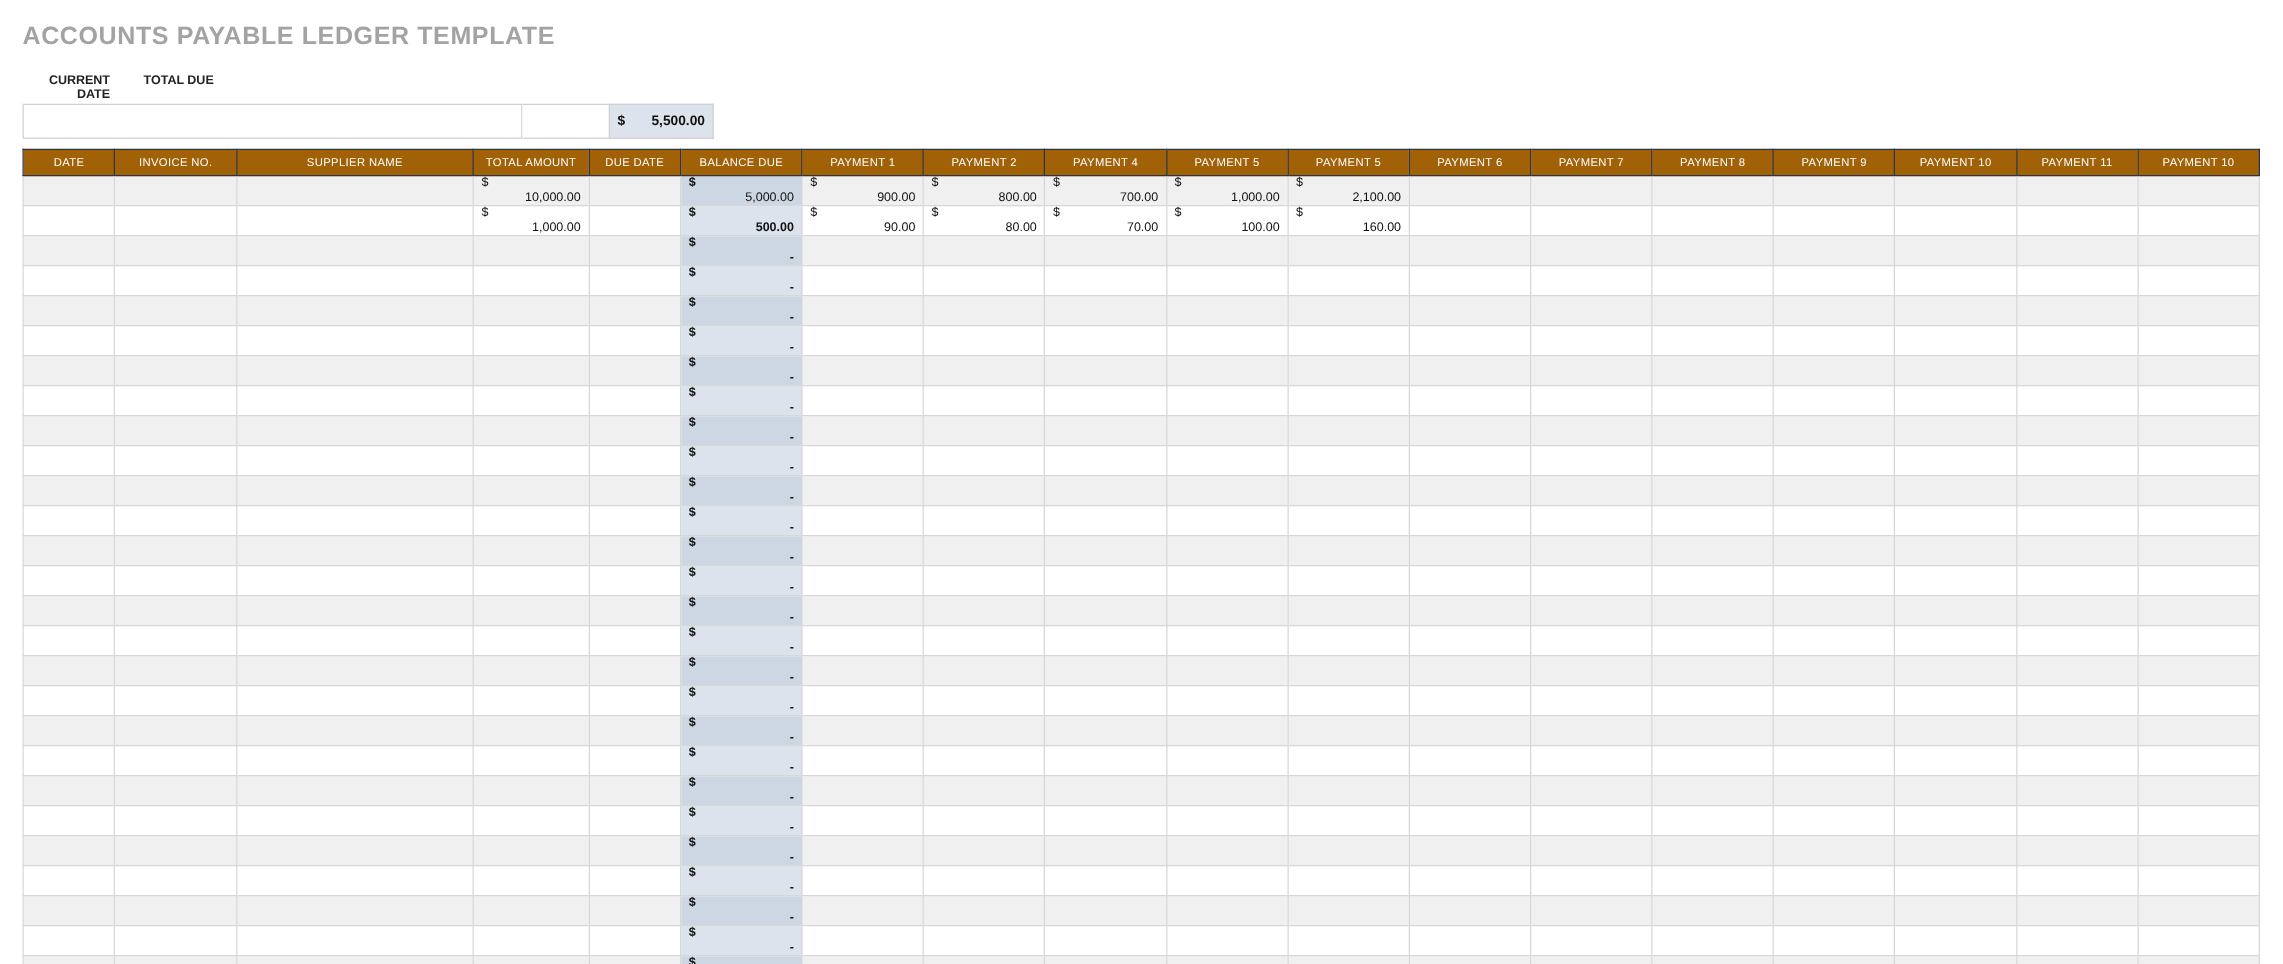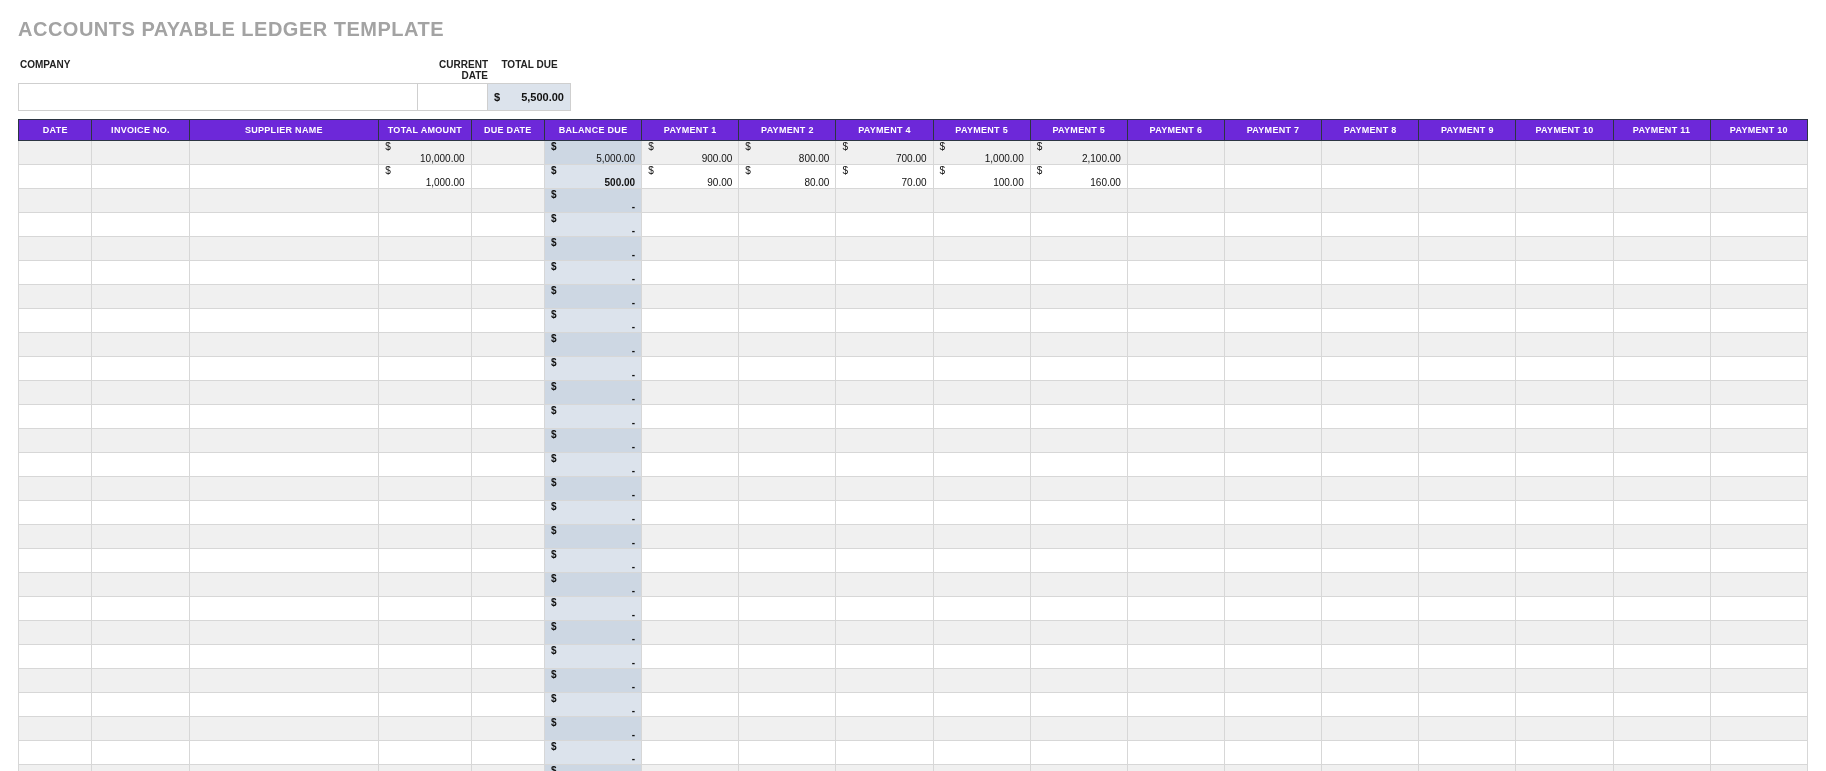--- a/index.html
+++ b/index.html
@@ -20,21 +20,21 @@
   }
   .top-labels {
     display: flex;
     font-size: 10px;
     font-weight: 700;
     color: #222;
     margin-bottom: 2px;
   }
   .top-labels .lbl-company { width: 400px; padding-left:2px;}
   .top-labels .lbl-curdate { width: 70px; text-align:right;}
-  .top-labels .lbl-totaldue{ width: 83px; text-align:center;}
+  .top-labels .lbl-totaldue{ width: 83px; text-align:right;}
   .top-inputs {
     display: flex;
     margin-bottom: 8px;
   }
   .top-inputs .inp {
     height: 28px;
     border: 1px solid #cfcfcf;
     background: #fff;
   }
   .top-inputs .inp-company { width: 400px; }
@@ -49,24 +49,24 @@
     padding:0 6px;
     font-weight:700;
     font-size:11px;
   }
   table.ledger {
     border-collapse: collapse;
     width: 100%;
     table-layout: fixed;
   }
   table.ledger th {
-    background: #6d28d9;
+    background: #a16207;
     color: #ffffff;
     font-size: 9px;
-    font-weight:700;
+    font-weight:400;
     letter-spacing:0.3px;
     padding: 5px 4px;
     border: 1px solid #2c3542;
     text-align: center;
     white-space: nowrap;
   }
   table.ledger td {
     border: 1px solid #d7d7d7;
     height: 21px;
     padding: 0 6px;
@@ -87,21 +87,20 @@
   col.c-duedate  { width: 62px; }
   col.c-balance  { width: 82px; }
   col.c-pay      { width: 82px; }
 </style>
 </head>
 <body>
 
 <div class="title">ACCOUNTS PAYABLE LEDGER TEMPLATE</div>
 
 <div class="top-labels">
-  <div class="lbl-company">COMPANY</div>
   <div class="lbl-curdate">CURRENT DATE</div>
   <div class="lbl-totaldue">TOTAL DUE</div>
 </div>
 
 <div class="top-inputs">
   <div class="inp inp-company"></div>
   <div class="inp inp-curdate"></div>
   <div class="inp inp-totaldue">
     <span class="cur">$</span>
     <span class="val">5,500.00</span>

